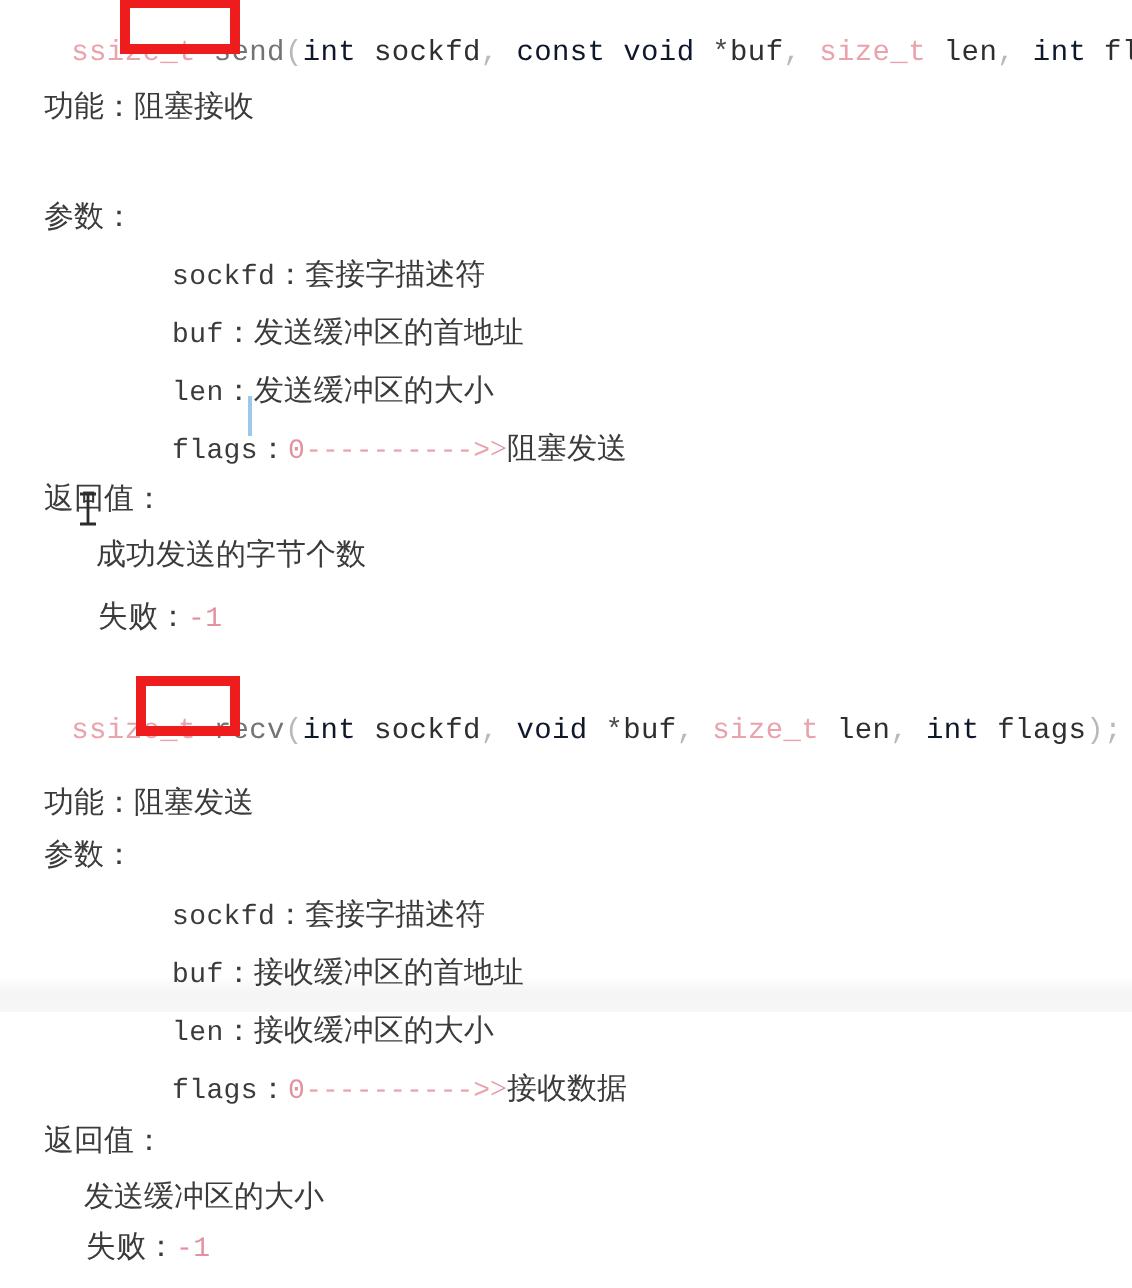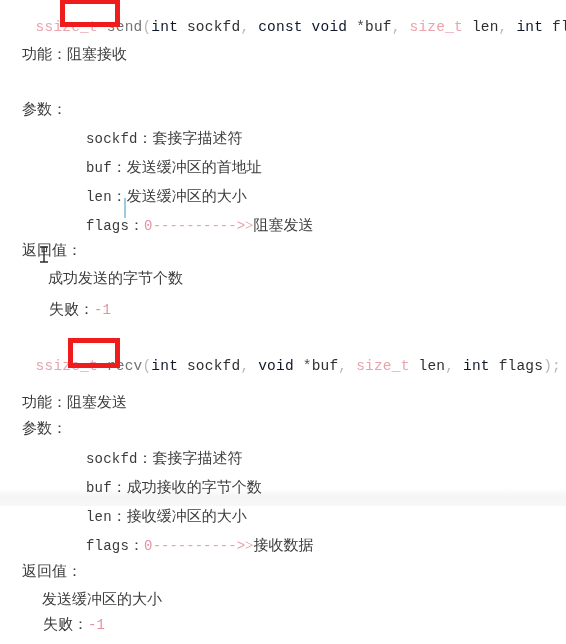--- a/index.html
+++ b/index.html
@@ -157,21 +157,21 @@
 
   <div class="line prose" style="top:406px; left:7px;">
     <span>参数：</span>
   </div>
 
   <div class="line" style="top:434px; left:70px;">
     <span class="mono-label">sockfd</span><span class="prose">：</span><span class="prose">套接字描述符</span>
   </div>
 
   <div class="line" style="top:463px; left:70px;">
-    <span class="mono-label">buf</span><span class="prose">：</span><span class="prose">成功接收的字节个数</span>
+    <span class="mono-label">buf</span><span class="prose">：</span><span class="prose">接收缓冲区的首地址</span>
   </div>
 
   <div class="line" style="top:492px; left:70px;">
     <span class="mono-label">len</span><span class="prose">：</span><span class="prose">接收缓冲区的大小</span>
   </div>
 
   <div class="line" style="top:521px; left:70px;">
     <span class="mono-label">flags</span><span class="prose">：</span><span class="mono-label num-pink">0</span><span class="mono-label arrow-pink">----------&gt;</span><span class="prose" style="color:#e4919f;">&gt;</span><span class="prose">接收数据</span>
   </div>
 

